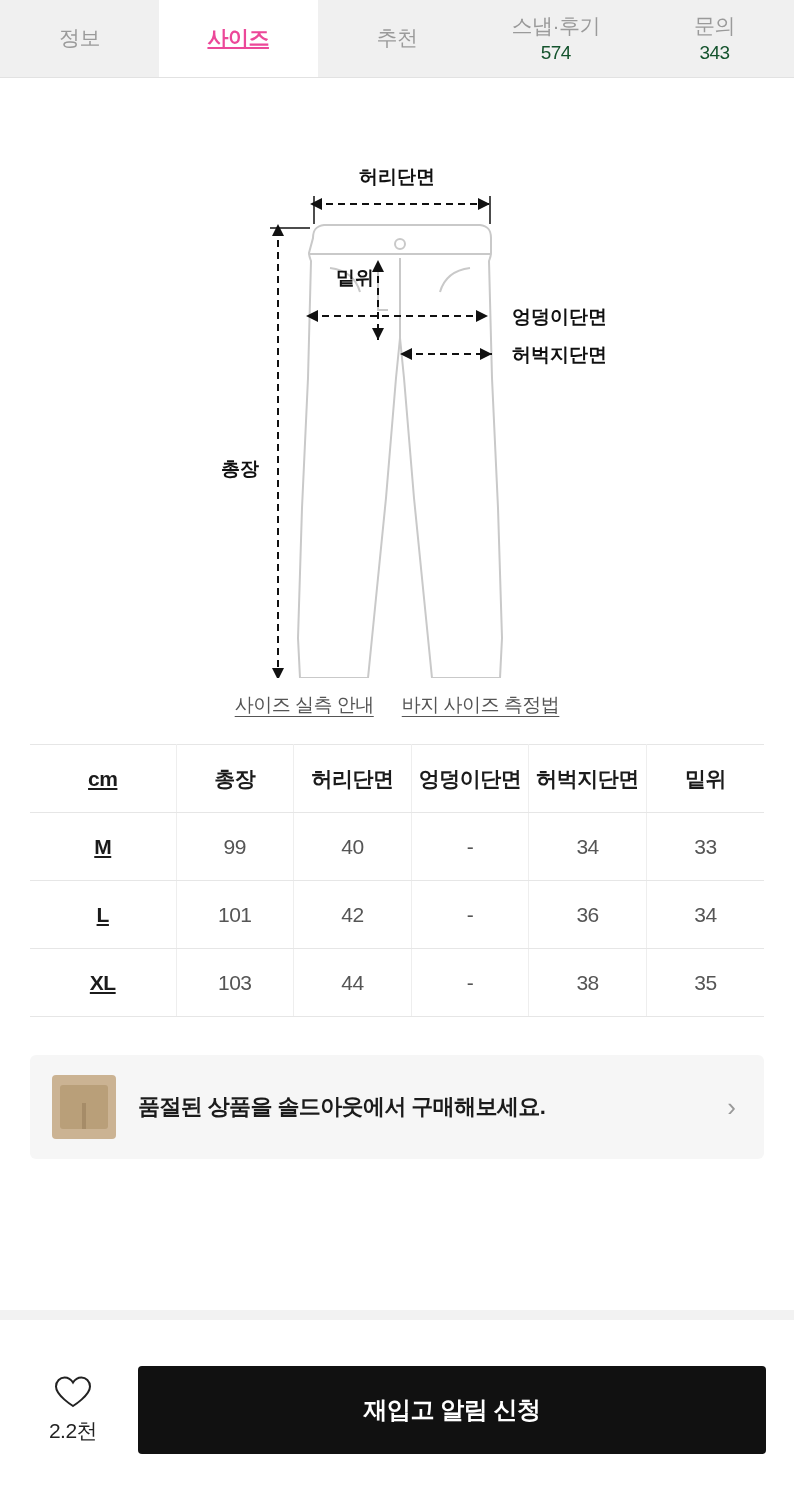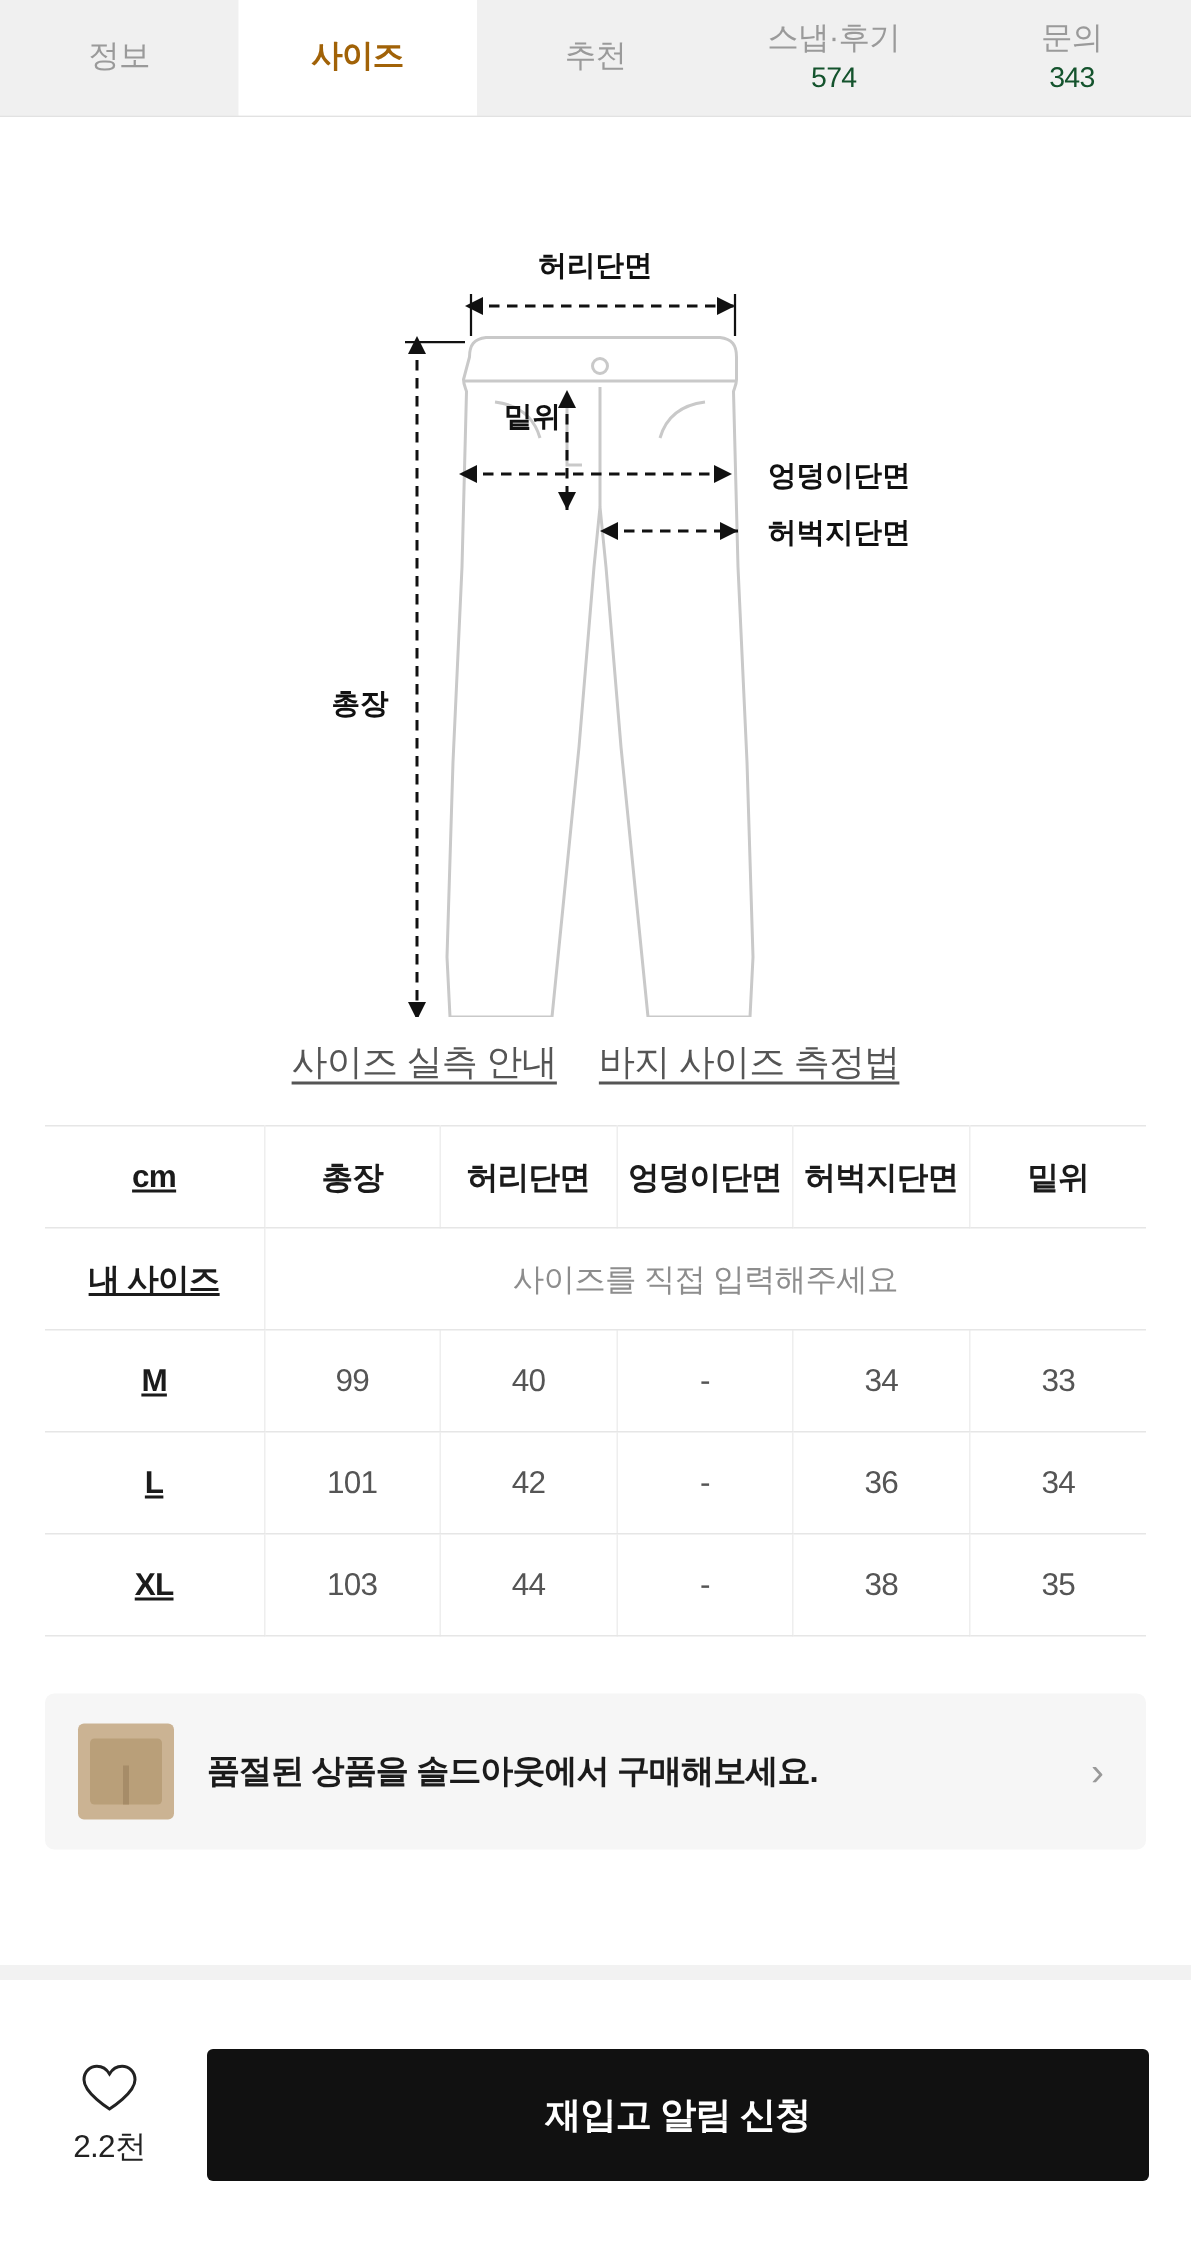--- a/index.html
+++ b/index.html
@@ -37,22 +37,23 @@
     justify-content: center;
     background: #f0f0f0;
     color: #9a9a9a;
     font-size: 21px;
     letter-spacing: -0.5px;
     line-height: 1.25;
     cursor: pointer;
   }
   .tab.active {
     background: #ffffff;
-    color: #a16207;
+    color: #ec4899;
     font-weight: bold;
+    text-decoration: underline;
   }
   .tab .sub {
     font-size: 19px;
     color: #14532d;
     font-weight: normal;
     margin-top: 2px;
   }
 
   
   .diagram-wrap {
@@ -65,21 +66,21 @@
 
   
   .links {
     display: flex;
     justify-content: center;
     gap: 28px;
     padding: 14px 0 26px 0;
     flex: 0 0 auto;
   }
   .links a {
-    font-size: 24px;
+    font-size: 19px;
     color: #555;
     text-decoration: underline;
     text-underline-offset: 5px;
     letter-spacing: -0.5px;
     cursor: pointer;
   }
 
   
   .table-wrap {
     padding: 0 30px;
@@ -309,24 +310,20 @@
         <tr>
           <th class="firstcol">cm</th>
           <th>총장</th>
           <th>허리단면</th>
           <th>엉덩이단면</th>
           <th>허벅지단면</th>
           <th>밑위</th>
         </tr>
       </thead>
       <tbody>
-        <tr>
-          <td class="firstcol">내 사이즈</td>
-          <td class="placeholder" colspan="5">사이즈를 직접 입력해주세요</td>
-        </tr>
         <tr>
           <td class="firstcol">M</td>
           <td class="value">99</td>
           <td class="value">40</td>
           <td class="value">-</td>
           <td class="value">34</td>
           <td class="value">33</td>
         </tr>
         <tr>
           <td class="firstcol">L</td>

